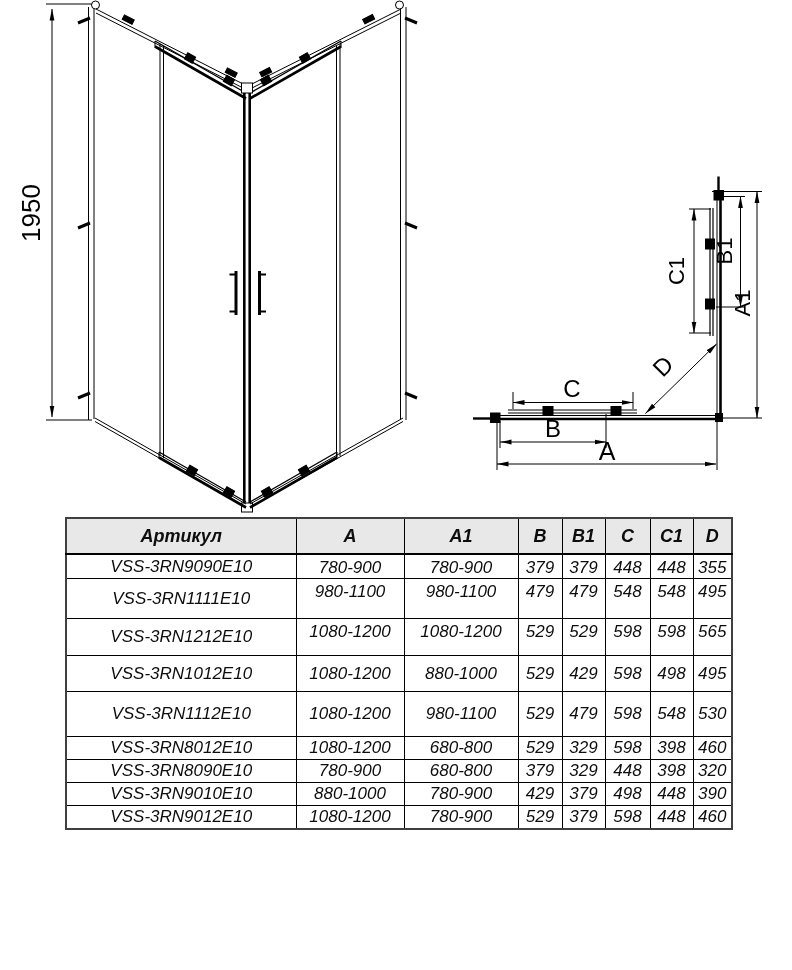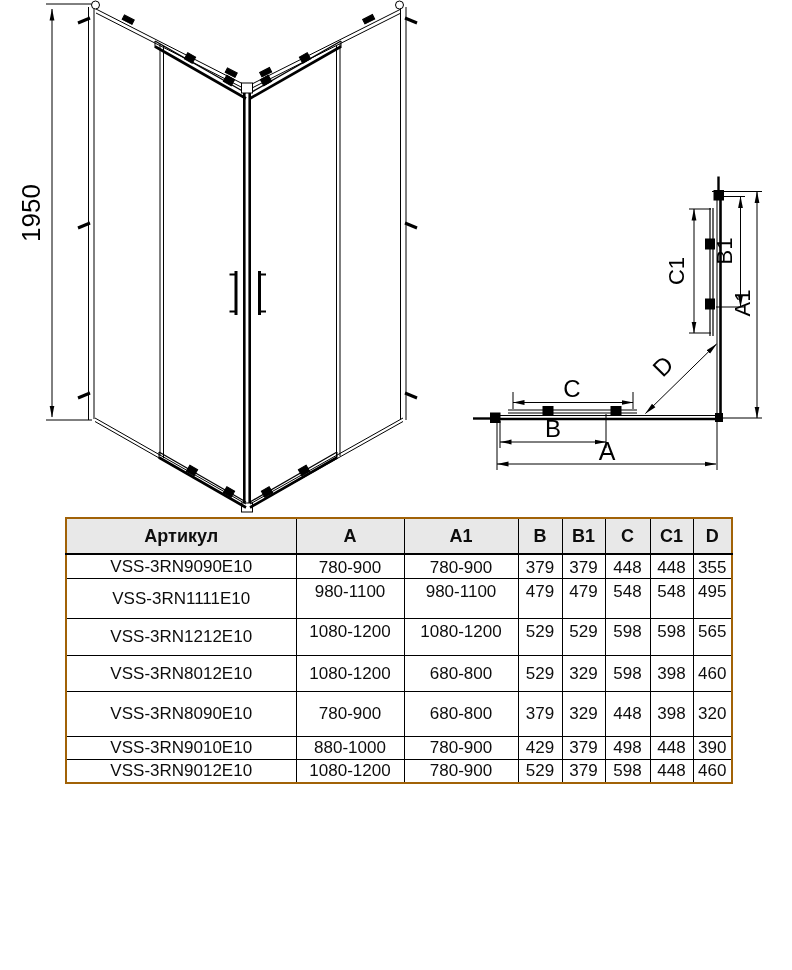--- a/index.html
+++ b/index.html
@@ -1,21 +1,21 @@
 <!DOCTYPE html>
 <html><head>
 <meta charset="utf-8">
 <style>
   html,body{margin:0;padding:0;background:#fff;}
   .page{position:relative;width:792px;height:970px;background:#ffffff;overflow:hidden;
         font-family:"Liberation Sans","DejaVu Sans",sans-serif;}
   svg text{font-family:"Liberation Sans","DejaVu Sans",sans-serif;fill:#000;}
   .drawing{position:absolute;left:0;top:0;}
   table.spec{position:absolute;left:65px;top:517px;width:666px;border-collapse:collapse;
-             table-layout:fixed;border:2px solid #a16207;}
+             table-layout:fixed;border:2px solid #404040;font-style:italic;}
   table.spec th,table.spec td{border:1px solid #000;text-align:center;vertical-align:middle;
              font-size:17px;color:#0d0d0d;padding:0 2px;overflow:hidden;white-space:nowrap;}
   table.spec thead th{background:#e8e8e8;font-weight:bold;font-size:18px;height:34px;
              border-bottom:2px solid #000;}
   table.spec tbody tr{height:23px;}
   table.spec tbody tr:nth-child(1){height:22px;}
   table.spec tbody tr:nth-child(2){height:40px;}
   table.spec tbody tr:nth-child(3){height:37px;}
   table.spec tbody tr:nth-child(4){height:36px;}
   table.spec tbody tr:nth-child(5){height:45px;}
@@ -260,20 +260,40 @@
           <td class="article">VSS-3RN1212E10</td>
           <td class="num">1080-1200</td>
           <td class="num">1080-1200</td>
           <td class="num">529</td>
           <td class="num">529</td>
           <td class="num">598</td>
           <td class="num">598</td>
           <td class="num">565</td>
         </tr>
         <tr>
+          <td class="article">VSS-3RN1012E10</td>
+          <td class="num">1080-1200</td>
+          <td class="num">880-1000</td>
+          <td class="num">529</td>
+          <td class="num">429</td>
+          <td class="num">598</td>
+          <td class="num">498</td>
+          <td class="num">495</td>
+        </tr>
+        <tr>
+          <td class="article">VSS-3RN1112E10</td>
+          <td class="num">1080-1200</td>
+          <td class="num">980-1100</td>
+          <td class="num">529</td>
+          <td class="num">479</td>
+          <td class="num">598</td>
+          <td class="num">548</td>
+          <td class="num">530</td>
+        </tr>
+        <tr>
           <td class="article">VSS-3RN8012E10</td>
           <td class="num">1080-1200</td>
           <td class="num">680-800</td>
           <td class="num">529</td>
           <td class="num">329</td>
           <td class="num">598</td>
           <td class="num">398</td>
           <td class="num">460</td>
         </tr>
         <tr>

